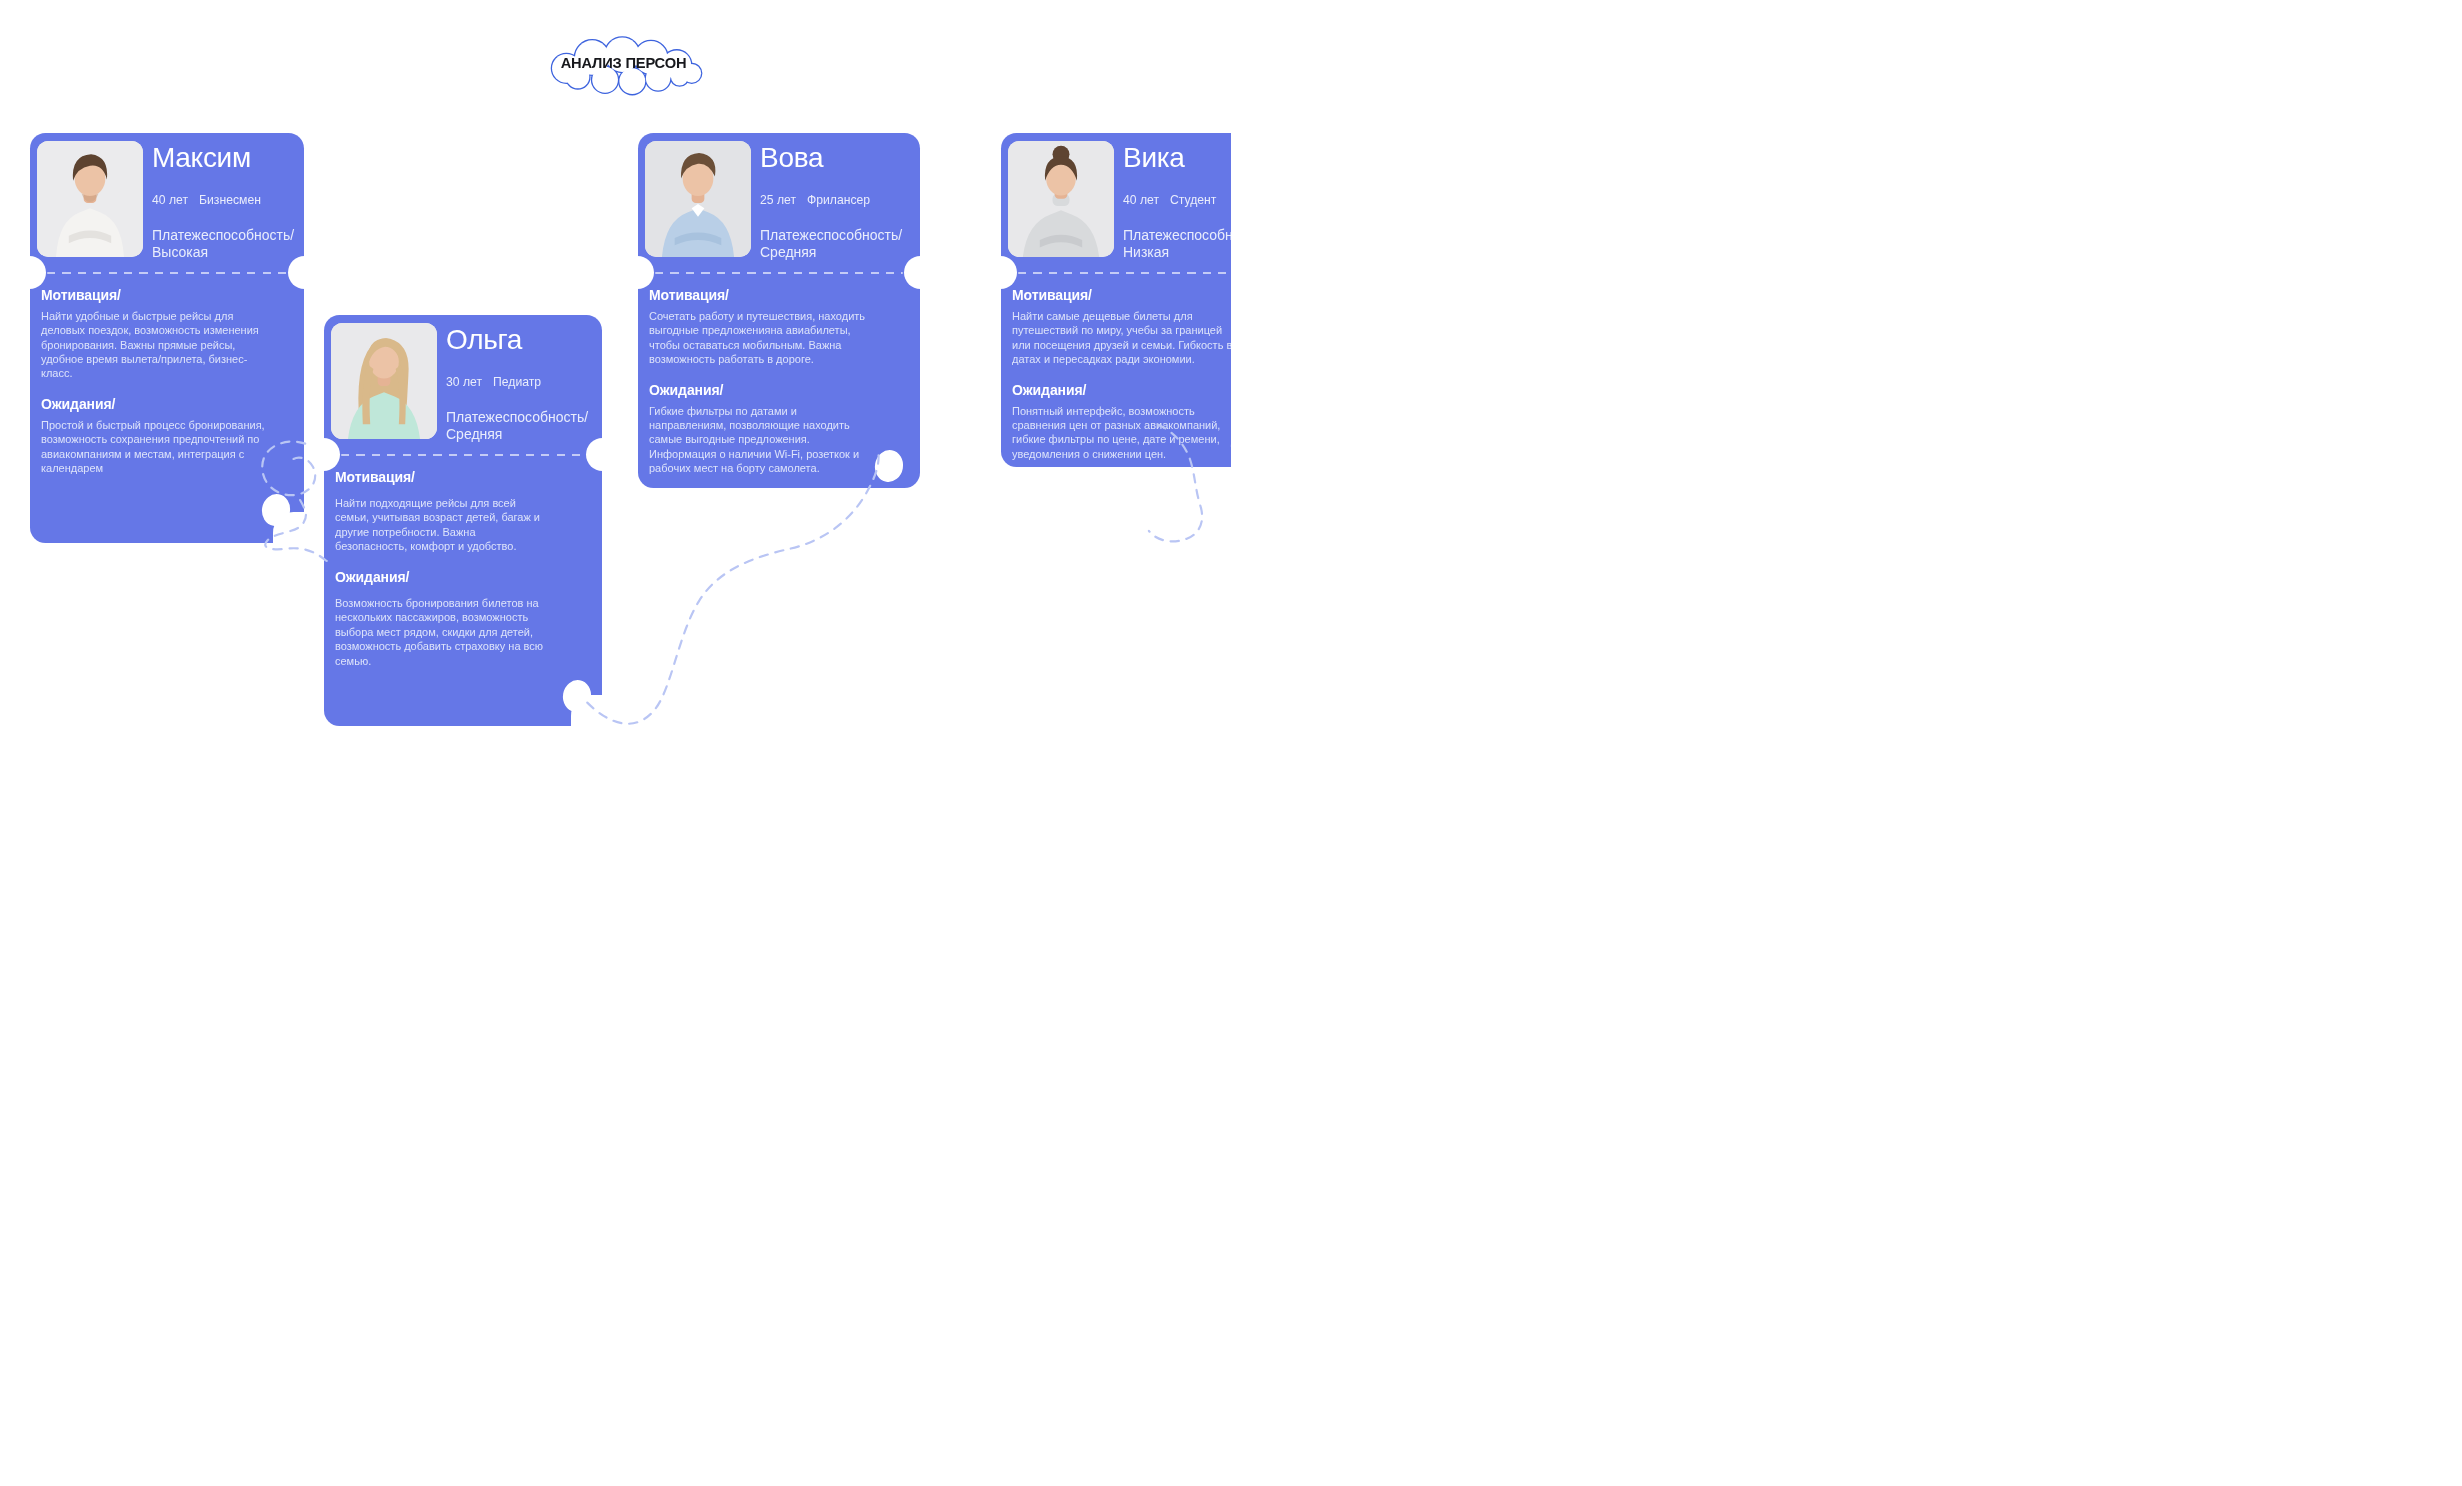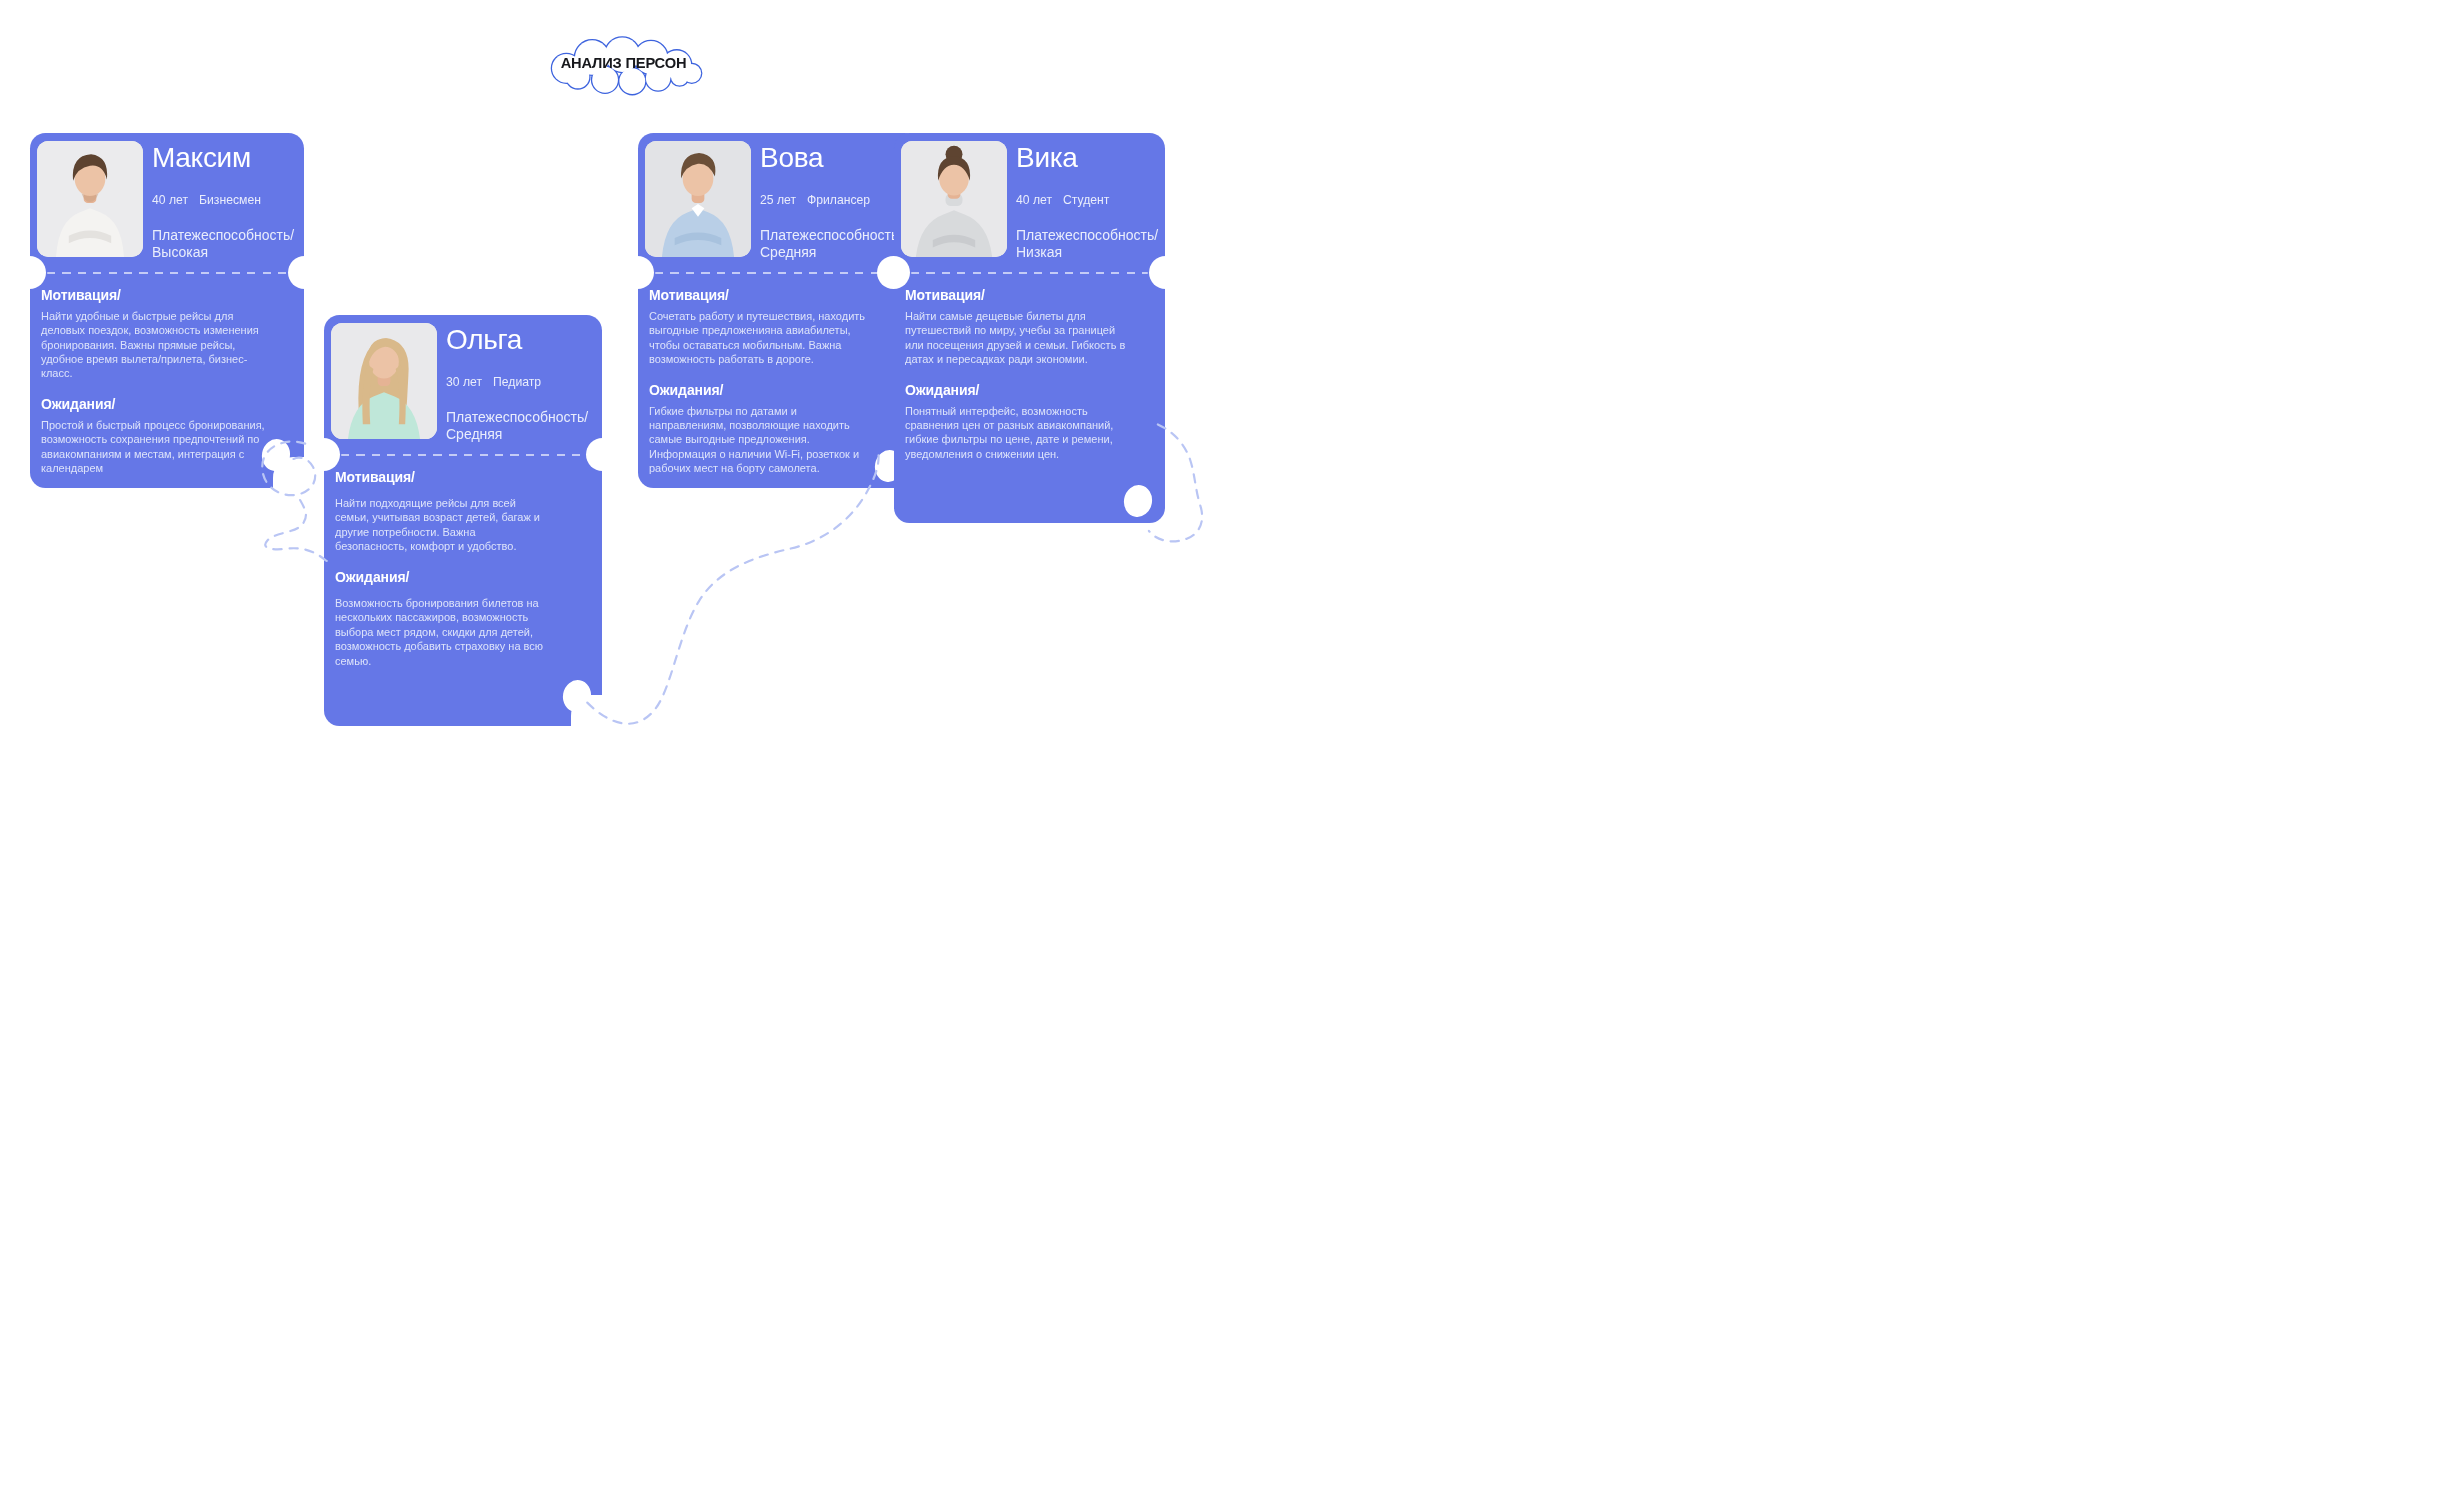--- a/index.html
+++ b/index.html
@@ -14,24 +14,24 @@
      font-size:14.7px;font-weight:bold;color:#17181c;letter-spacing:-0.2px;}
 
   
   .intro{position:absolute;left:340px;top:128px;width:232px;
      font-size:19px;line-height:22px;font-weight:bold;color:#17181c;letter-spacing:-0.2px;}
   .intro .blue{color:#3d63de;}
   .intro .wave{position:absolute;left:0px;top:155px;width:146px;height:9px;}
 
   
   .card{position:absolute;background:#6577e7;border-radius:15.4px;color:#fff;}
-  .card-maksim{left:30px; top:133px;width:274px;height:355px;}
+  .card-maksim{left:30px; top:133px;width:274px;height:410px;}
   .card-olga  {left:324px;top:315px;width:278px;height:411px;}
   .card-vova  {left:638px;top:133px;width:282px;height:355px;}
-  .card-vika  {left:894px;top:133px;width:271px;height:390px;}
+  .card-vika  {left:1001px;top:133px;width:271px;height:334px;}
 
   .photo{position:absolute;left:7px;top:7.7px;width:106px;height:116px;border-radius:11.5px;
          overflow:hidden;background:#e9e9eb;}
   .photo svg{width:100%;height:100%;display:block;}
 
   .pname{position:absolute;left:122px;top:9px;margin:0;font-size:28px;font-weight:normal;
          letter-spacing:-0.3px;color:#ffffff;}
   .meta{position:absolute;left:122px;top:60px;font-size:12.2px;color:#e9edfc;}
   .meta span + span{margin-left:11px;}
   .solvency{position:absolute;left:122px;top:94px;font-size:14px;line-height:16.7px;color:#e9edfc;}

